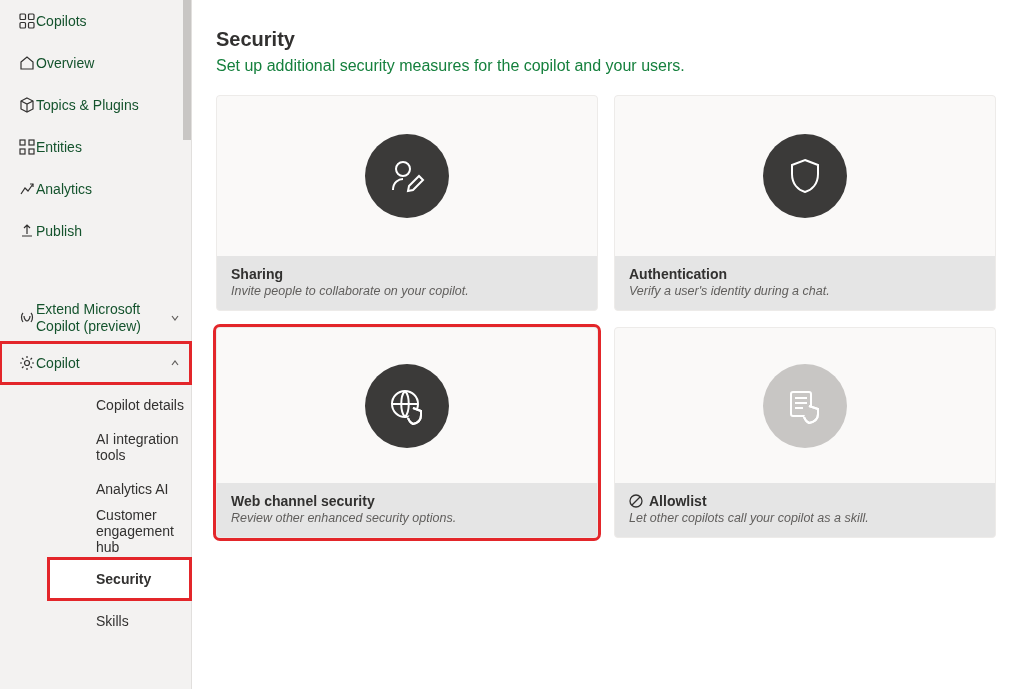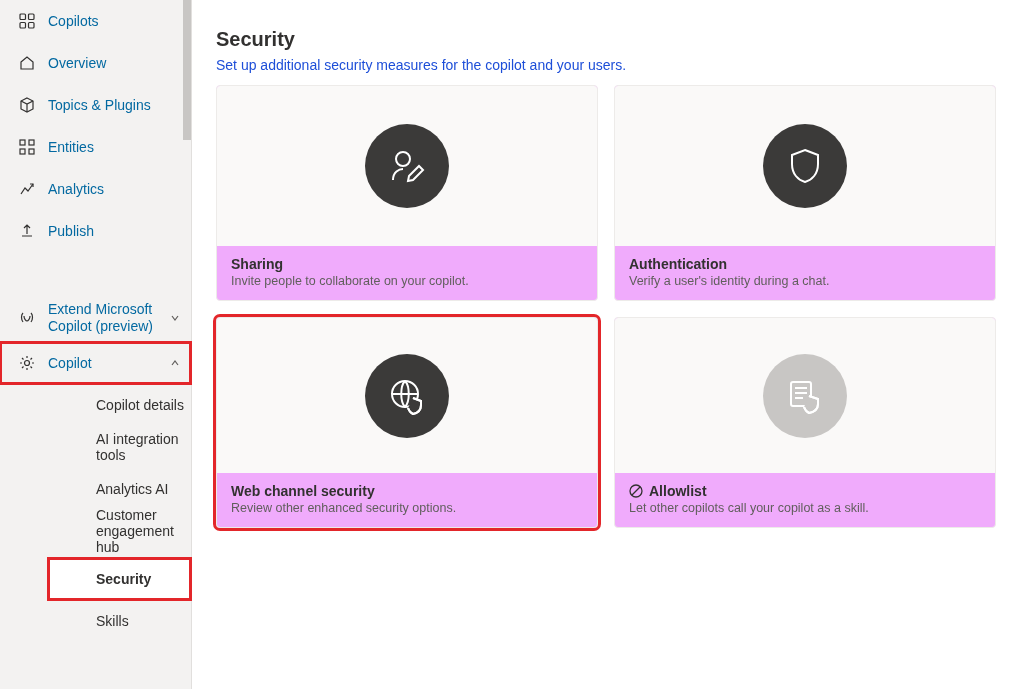--- a/index.html
+++ b/index.html
@@ -29,22 +29,21 @@
     height: 140px;
     background: #c8c6c4;
     border-radius: 0;
   }
   .nav-item {
     display: flex;
     align-items: center;
     padding: 0 10px 0 18px;
     height: 42px;
     cursor: pointer;
-    color: #0369a1;
-    gap: 12px;
+    color: #14532d;
     position: relative;
     justify-content: flex-end;
   }
   .nav-item .icon-slot {
     width: 18px;
     height: 18px;
     display: flex;
     align-items: center;
     justify-content: center;
     flex-shrink: 0;
@@ -91,34 +90,34 @@
     padding: 28px 24px;
     background: #fff;
     overflow: auto;
   }
   .page-title {
     font-size: 20px;
     font-weight: 600;
     margin-bottom: 6px;
   }
   .page-subtitle {
-    font-size: 14px;
-    color: #1d4ed8;
-    margin-bottom: 12px;
+    font-size: 16px;
+    color: #15803d;
+    margin-bottom: 20px;
   }
   .card-grid {
     display: grid;
     grid-template-columns: 1fr 1fr;
     gap: 16px;
     max-width: 780px;
   }
   .card {
     border: 1px solid #edebe9;
     border-radius: 4px;
-    background: #f0abfc;
+    background: #e5e5e5;
     display: flex;
     flex-direction: column;
     cursor: pointer;
     overflow: hidden;
   }
   .card-top {
     background: #faf9f8;
     display: flex;
     align-items: center;
     justify-content: center;
@@ -144,20 +143,21 @@
     font-size: 14px;
     font-weight: 600;
     margin-bottom: 2px;
     display:flex;
     align-items:center;
     gap:6px;
   }
   .card-desc {
     font-size: 12.5px;
     color: #605e5c;
+    font-style: italic;
   }
   .card.highlight-red {
     outline: 3px solid #e3262a;
     outline-offset: 0;
   }
   svg { display: block; }
 </style>
 </head>
 <body>
 

